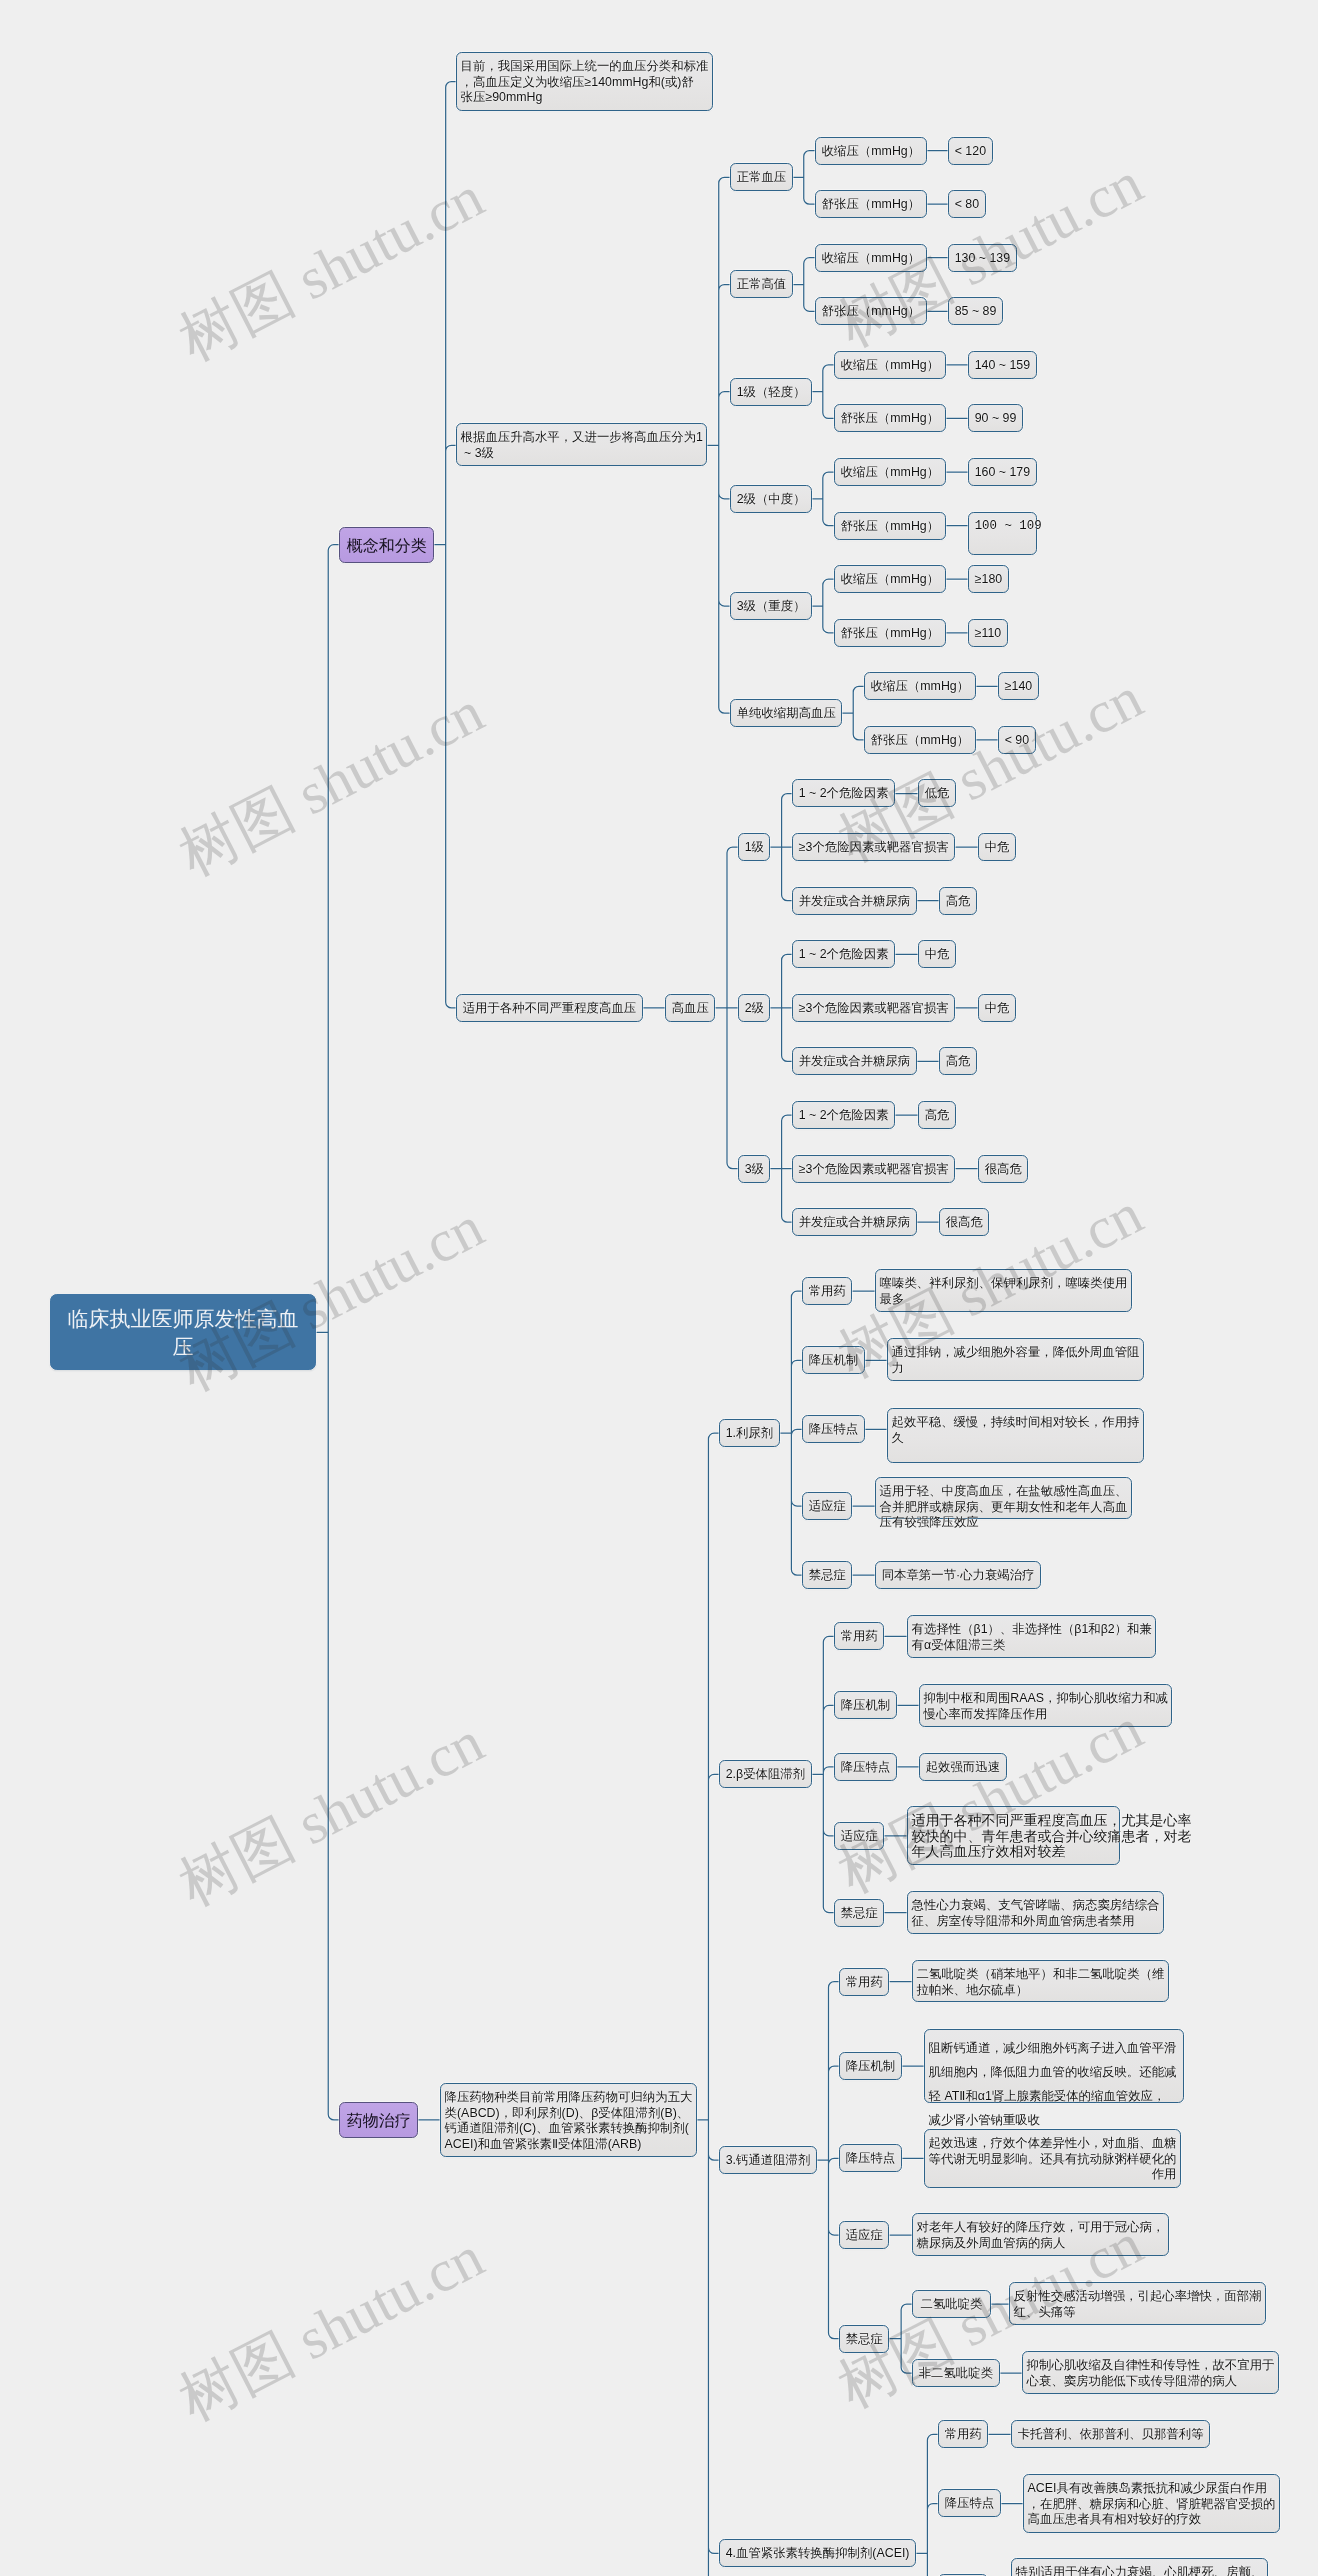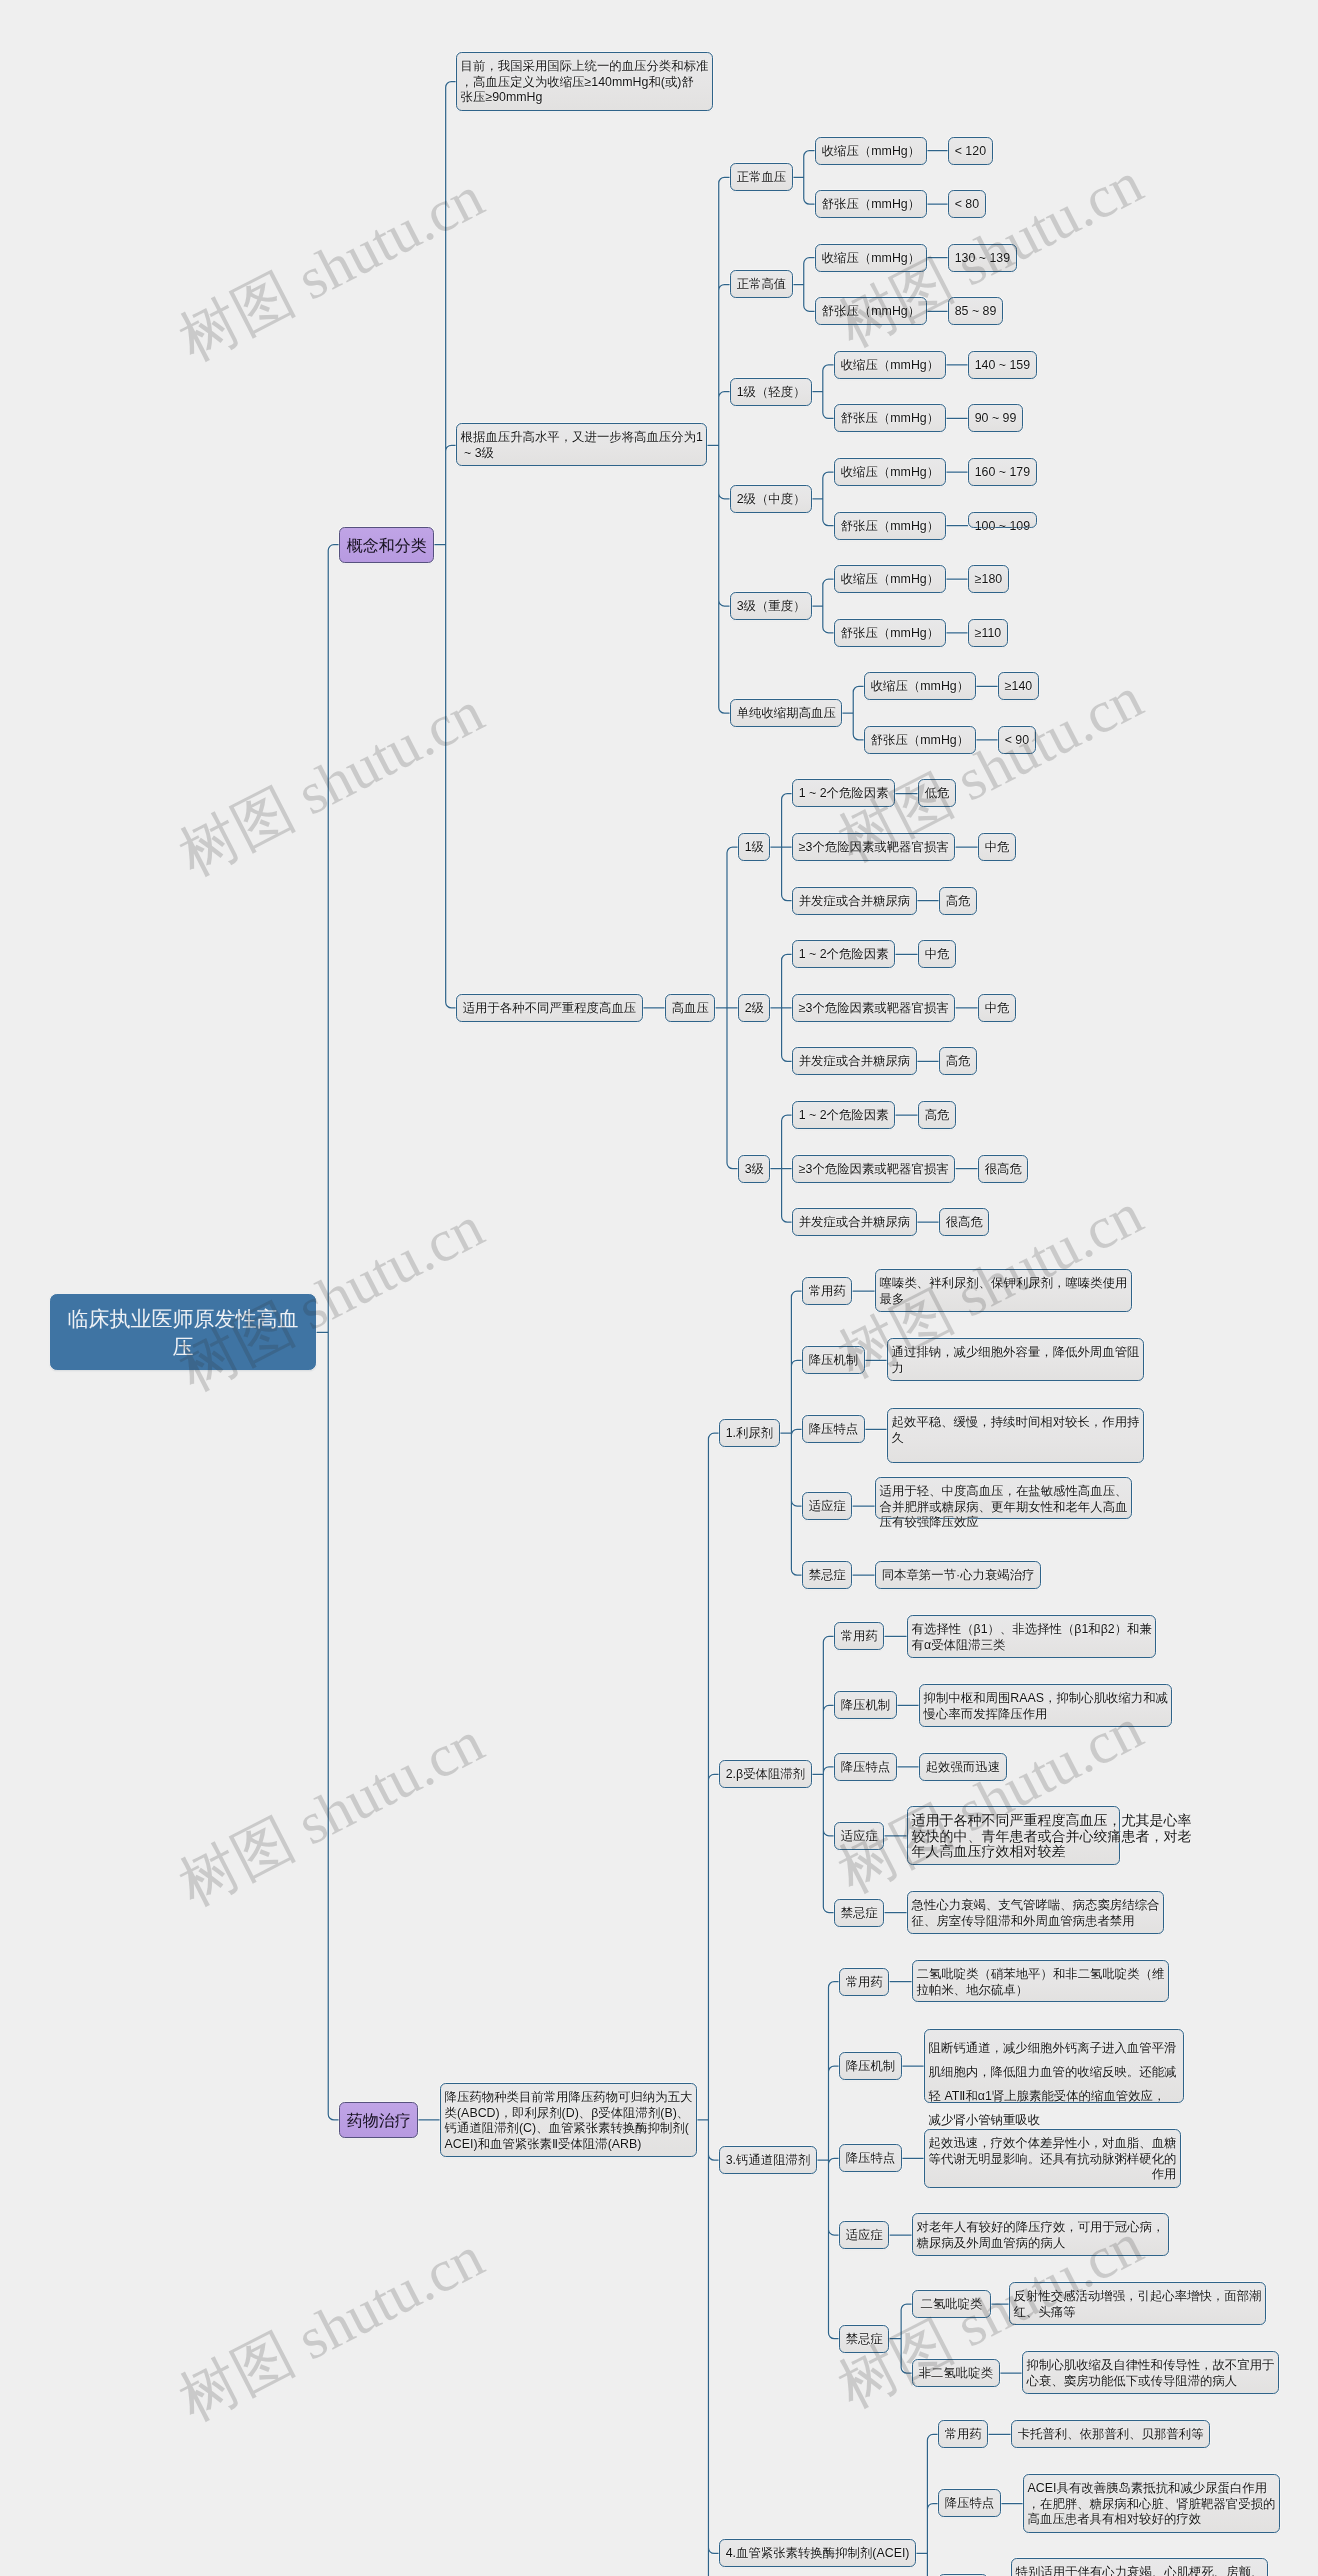--- a/index.html
+++ b/index.html
@@ -207,21 +207,21 @@
       <div class="node" style="left: 948px; top: 297px; width: 55px; height: 28px; padding: 6.2px 5.7px 4.1px; font-size: 12.4px; line-height: 15.5px; white-space: pre;"><span>85 ~ 89</span></div>
       <div class="node" style="left: 730px; top: 378px; width: 82px; height: 28px; padding: 6.2px 5.7px 4.1px; font-size: 12.4px; line-height: 15.5px; white-space: pre;"><span>1级（轻度）</span></div>
       <div class="node" style="left: 834px; top: 351px; width: 112px; height: 28px; padding: 6.2px 5.7px 4.1px; font-size: 12.4px; line-height: 15.5px; white-space: pre;"><span>收缩压（mmHg）</span></div>
       <div class="node" style="left: 968px; top: 351px; width: 69px; height: 28px; padding: 6.2px 5.7px 4.1px; font-size: 12.4px; line-height: 15.5px; white-space: pre;"><span>140 ~ 159</span></div>
       <div class="node" style="left: 834px; top: 404px; width: 112px; height: 28px; padding: 6.2px 5.7px 4.1px; font-size: 12.4px; line-height: 15.5px; white-space: pre;"><span>舒张压（mmHg）</span></div>
       <div class="node" style="left: 968px; top: 404px; width: 55px; height: 28px; padding: 6.2px 5.7px 4.1px; font-size: 12.4px; line-height: 15.5px; white-space: pre;"><span>90 ~ 99</span></div>
       <div class="node" style="left: 730px; top: 485px; width: 82px; height: 28px; padding: 6.2px 5.7px 4.1px; font-size: 12.4px; line-height: 15.5px; white-space: pre;"><span>2级（中度）</span></div>
       <div class="node" style="left: 834px; top: 458px; width: 112px; height: 28px; padding: 6.2px 5.7px 4.1px; font-size: 12.4px; line-height: 15.5px; white-space: pre;"><span>收缩压（mmHg）</span></div>
       <div class="node" style="left: 968px; top: 458px; width: 69px; height: 28px; padding: 6.2px 5.7px 4.1px; font-size: 12.4px; line-height: 15.5px; white-space: pre;"><span>160 ~ 179</span></div>
       <div class="node" style="left: 834px; top: 512px; width: 112px; height: 28px; padding: 6.2px 5.7px 4.1px; font-size: 12.4px; line-height: 15.5px; white-space: pre;"><span>舒张压（mmHg）</span></div>
-      <div class="node" style="left: 968px; top: 512px; width: 69px; height: 16px; padding: 6.2px 5.7px 4.1px; font-size: 12.4px; line-height: 15.5px; white-space: pre;"><span>100 ~ 109</span></div>
+      <div class="node" style="left: 968px; top: 512px; width: 69px; height: 43px; padding: 6.2px 5.7px 4.1px; font-size: 12.4px; line-height: 15.5px; white-space: pre; font-family: Liberation Mono, monospace;"><span>100 ~ 109</span></div>
       <div class="node" style="left: 730px; top: 592px; width: 82px; height: 28px; padding: 6.2px 5.7px 4.1px; font-size: 12.4px; line-height: 15.5px; white-space: pre;"><span>3级（重度）</span></div>
       <div class="node" style="left: 834px; top: 565px; width: 112px; height: 28px; padding: 6.2px 5.7px 4.1px; font-size: 12.4px; line-height: 15.5px; white-space: pre;"><span>收缩压（mmHg）</span></div>
       <div class="node" style="left: 968px; top: 565px; width: 41px; height: 28px; padding: 6.2px 5.7px 4.1px; font-size: 12.4px; line-height: 15.5px; white-space: pre;"><span>≥180</span></div>
       <div class="node" style="left: 834px; top: 619px; width: 112px; height: 28px; padding: 6.2px 5.7px 4.1px; font-size: 12.4px; line-height: 15.5px; white-space: pre;"><span>舒张压（mmHg）</span></div>
       <div class="node" style="left: 968px; top: 619px; width: 40px; height: 28px; padding: 6.2px 5.7px 4.1px; font-size: 12.4px; line-height: 15.5px; white-space: pre;"><span>≥110</span></div>
       <div class="node" style="left: 730px; top: 699px; width: 112px; height: 28px; padding: 6.2px 5.7px 4.1px; font-size: 12.4px; line-height: 15.5px; white-space: pre;"><span>单纯收缩期高血压</span></div>
       <div class="node" style="left: 864px; top: 672px; width: 112px; height: 28px; padding: 6.2px 5.7px 4.1px; font-size: 12.4px; line-height: 15.5px; white-space: pre;"><span>收缩压（mmHg）</span></div>
       <div class="node" style="left: 998px; top: 672px; width: 41px; height: 28px; padding: 6.2px 5.7px 4.1px; font-size: 12.4px; line-height: 15.5px; white-space: pre;"><span>≥140</span></div>
       <div class="node" style="left: 864px; top: 726px; width: 112px; height: 28px; padding: 6.2px 5.7px 4.1px; font-size: 12.4px; line-height: 15.5px; white-space: pre;"><span>舒张压（mmHg）</span></div>
       <div class="node" style="left: 998px; top: 726px; width: 38px; height: 28px; padding: 6.2px 5.7px 4.1px; font-size: 12.4px; line-height: 15.5px; white-space: pre;"><span>&lt; 90</span></div>

